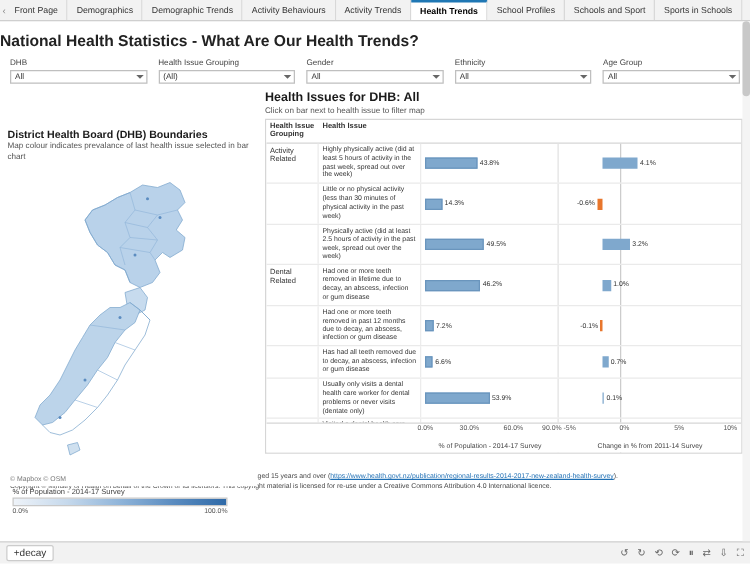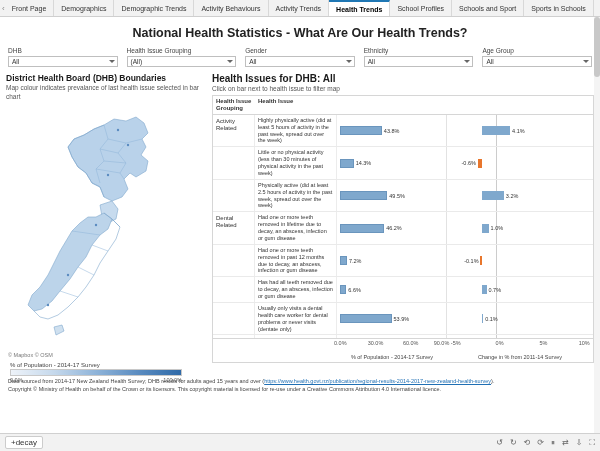--- a/index.html
+++ b/index.html
@@ -39,21 +39,21 @@
   }
   .tab.active {
     background:#ffffff;
     border-top:2px solid #1f77b4;
     color:#000;
     font-weight:bold;
   }
 
   
   .title {
-    text-align:center;
+    text-align:left;
     font-size:12.5px;
     font-weight:bold;
     color:#222;
     padding:9px 0 7px 0;
   }
 
   
   .filters {
     display:flex;
     padding:0 8px 6px 8px;
@@ -83,21 +83,21 @@
     border-top:3.5px solid #666;
   }
 
   
   .main {
     display:flex;
     padding:0 6px;
     gap:6px;
     height:300px;
   }
-  .left-pane { width:200px; }
+  .left-pane { width:200px;margin-top:29px; }
   .right-pane { flex:1; }
 
   .pane-title {
     font-size:8.5px;
     font-weight:bold;
     color:#1a1a1a;
   }
   .pane-sub {
     font-size:6.5px;
     color:#555;

